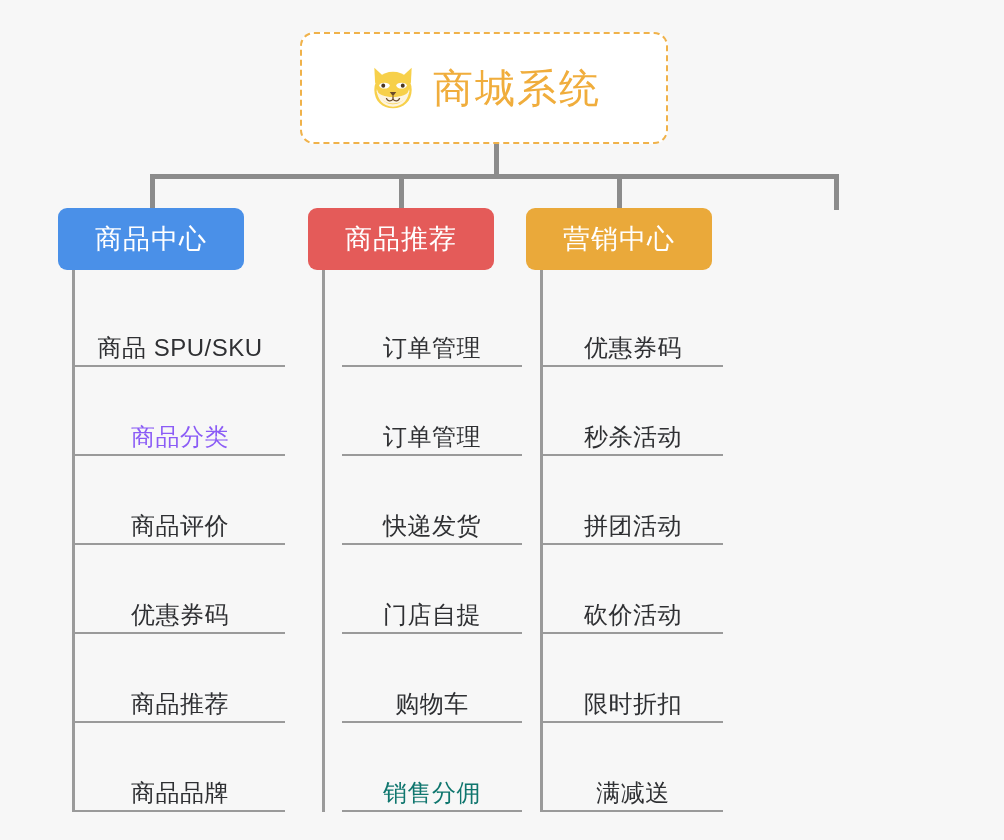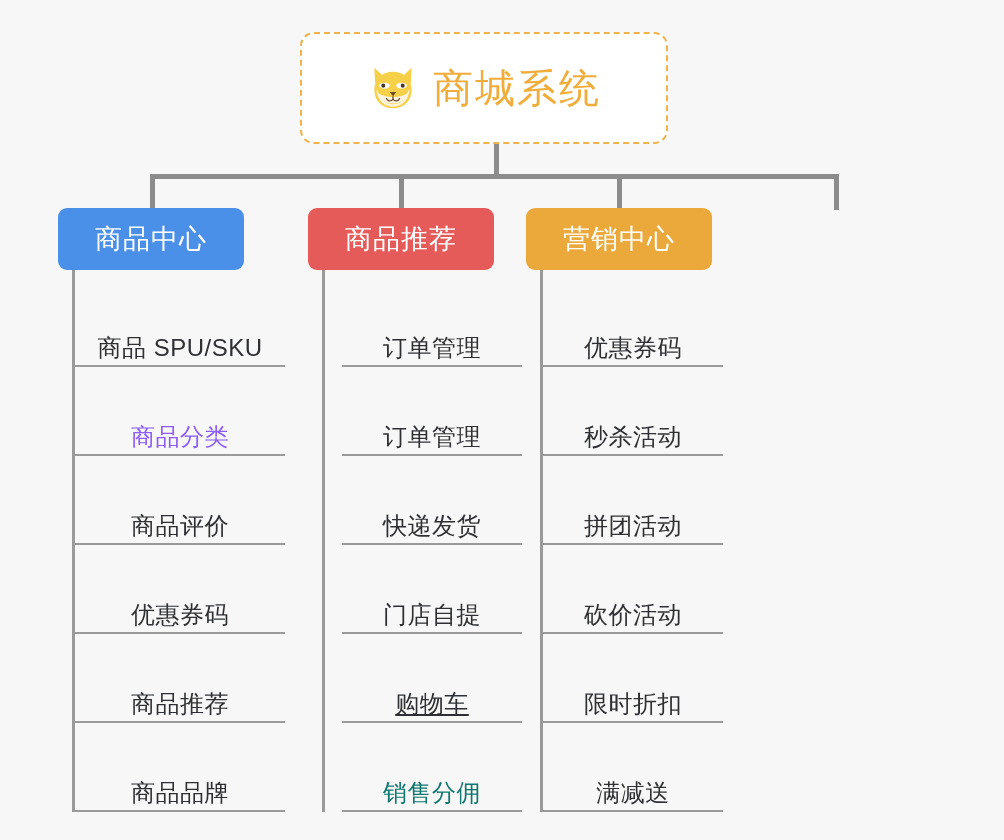--- a/index.html
+++ b/index.html
@@ -192,21 +192,21 @@
       <li class="leaf-item" style="border-bottom-color: rgb(154, 154, 154);">
           <span class="leaf-label" style="color: rgb(47, 48, 51);">订单管理</span>
         </li>
       <li class="leaf-item" style="border-bottom-color: rgb(154, 154, 154);">
           <span class="leaf-label" style="color: rgb(47, 48, 51);">快递发货</span>
         </li>
       <li class="leaf-item" style="border-bottom-color: rgb(154, 154, 154);">
           <span class="leaf-label" style="color: rgb(47, 48, 51);">门店自提</span>
         </li>
       <li class="leaf-item" style="border-bottom-color: rgb(154, 154, 154);">
-          <span class="leaf-label" style="color: rgb(47, 48, 51); text-decoration: underline;">购物车</span>
+          <span class="leaf-label" style="color: rgb(47, 48, 51);">购物车</span>
         </li>
       <li class="leaf-item" style="border-bottom-color: rgb(154, 154, 154);">
           <span class="leaf-label" style="color: #0f766e;">销售分佣</span>
         </li>
     </ul>
   </div>
 
   <div class="branch b3">
     <div class="branch-header" style="background-color: rgb(234, 169, 58);">
       <span>营销中心</span>

